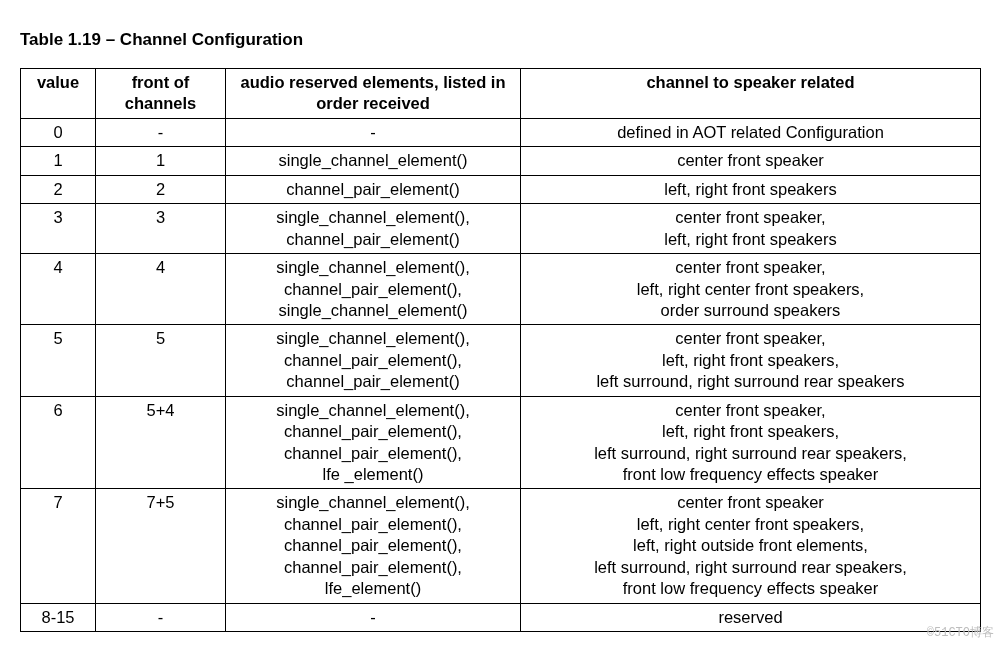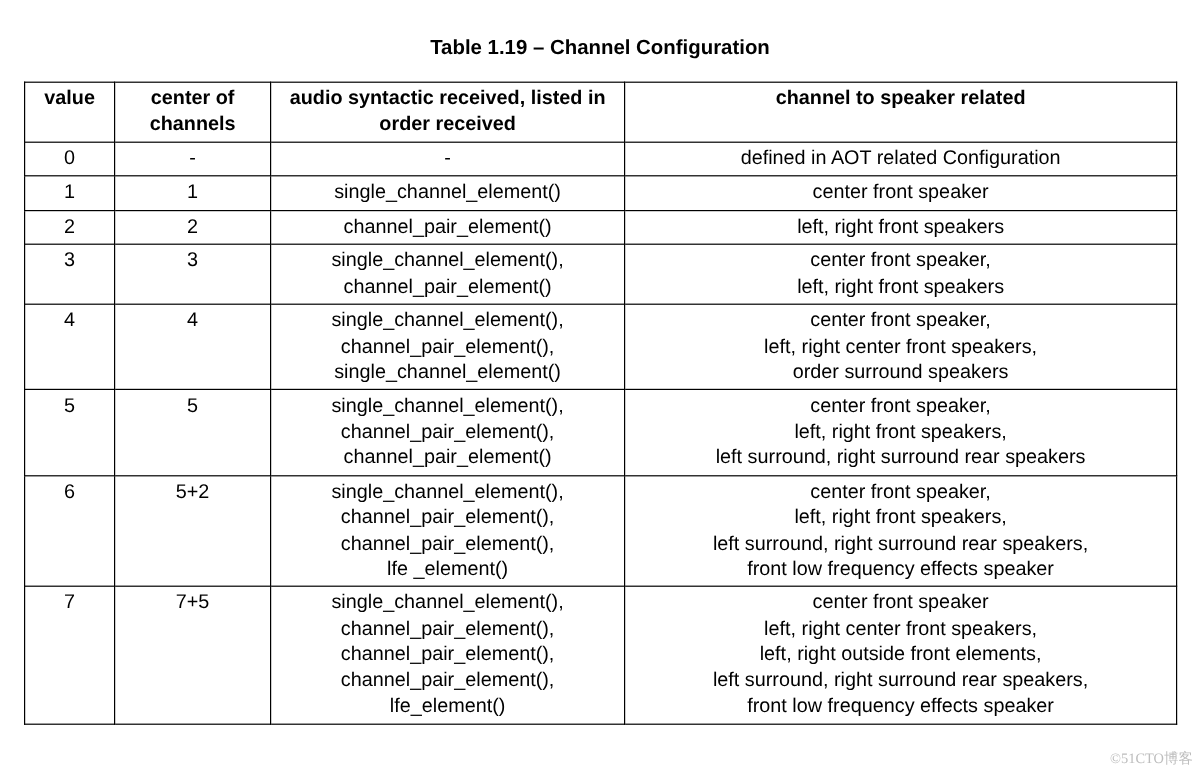--- a/index.html
+++ b/index.html
@@ -5,21 +5,20 @@
     body {
       margin: 0;
       padding: 30px 20px 20px;
       font-family: Arial, Helvetica, sans-serif;
       background: #fff;
       color: #000;
       width: 1000px;
       box-sizing: border-box;
     }
     .caption {
-      text-align: center;
       font-weight: bold;
       font-size: 17px;
       margin-bottom: 18px;
     }
     table {
       border-collapse: collapse;
       margin: 0 auto;
       width: 960px;
       table-layout: fixed;
     }
@@ -37,41 +36,41 @@
     }
     th {
       font-weight: bold;
     }
     .watermark {
       position: fixed;
       right: 6px;
       bottom: 4px;
       font-size: 12px;
       color: #bdbdbd;
-      font-family: Liberation Serif, serif;
+      font-family: Liberation Mono, monospace;
     }
     .multiline span { display: block; }
   </style>
 </head>
 <body>
 
 <div class="caption">Table 1.19 – Channel Configuration</div>
 
 <table>
   <colgroup>
     <col class="c1">
       <col class="c2">
       <col class="c3">
       <col class="c4">
   </colgroup>
   <thead>
     <tr>
       <th>value</th>
-      <th>center of channels</th>
-      <th>audio syntactic received, listed in order received</th>
+      <th>front of channels</th>
+      <th>audio reserved elements, listed in order received</th>
       <th>channel to speaker related</th>
     </tr>
   </thead>
   <tbody id="tbody">
       <tr>
         <td>0</td>
         <td>-</td>
         <td class="multiline">
           <span>-</span>
         </td>
@@ -134,21 +133,21 @@
           <span>channel_pair_element()</span>
         </td>
         <td class="multiline">
           <span>center front speaker,</span>
           <span>left, right front speakers,</span>
           <span>left surround, right surround rear speakers</span>
         </td>
       </tr>
       <tr>
         <td>6</td>
-        <td>5+2</td>
+        <td>5+4</td>
         <td class="multiline">
           <span>single_channel_element(),</span>
           <span>channel_pair_element(),</span>
           <span>channel_pair_element(),</span>
           <span>lfe _element()</span>
         </td>
         <td class="multiline">
           <span>center front speaker,</span>
           <span>left, right front speakers,</span>
           <span>left surround, right surround rear speakers,</span>
@@ -166,16 +165,26 @@
           <span>lfe_element()</span>
         </td>
         <td class="multiline">
           <span>center front speaker</span>
           <span>left, right center front speakers,</span>
           <span>left, right outside front elements,</span>
           <span>left surround, right surround rear speakers,</span>
           <span>front low frequency effects speaker</span>
         </td>
       </tr>
+      <tr>
+        <td>8-15</td>
+        <td>-</td>
+        <td class="multiline">
+          <span>-</span>
+        </td>
+        <td class="multiline">
+          <span>reserved</span>
+        </td>
+      </tr>
     </tbody>
 </table>
 
 <div class="watermark">©51CTO博客</div>
 
 </body></html>

